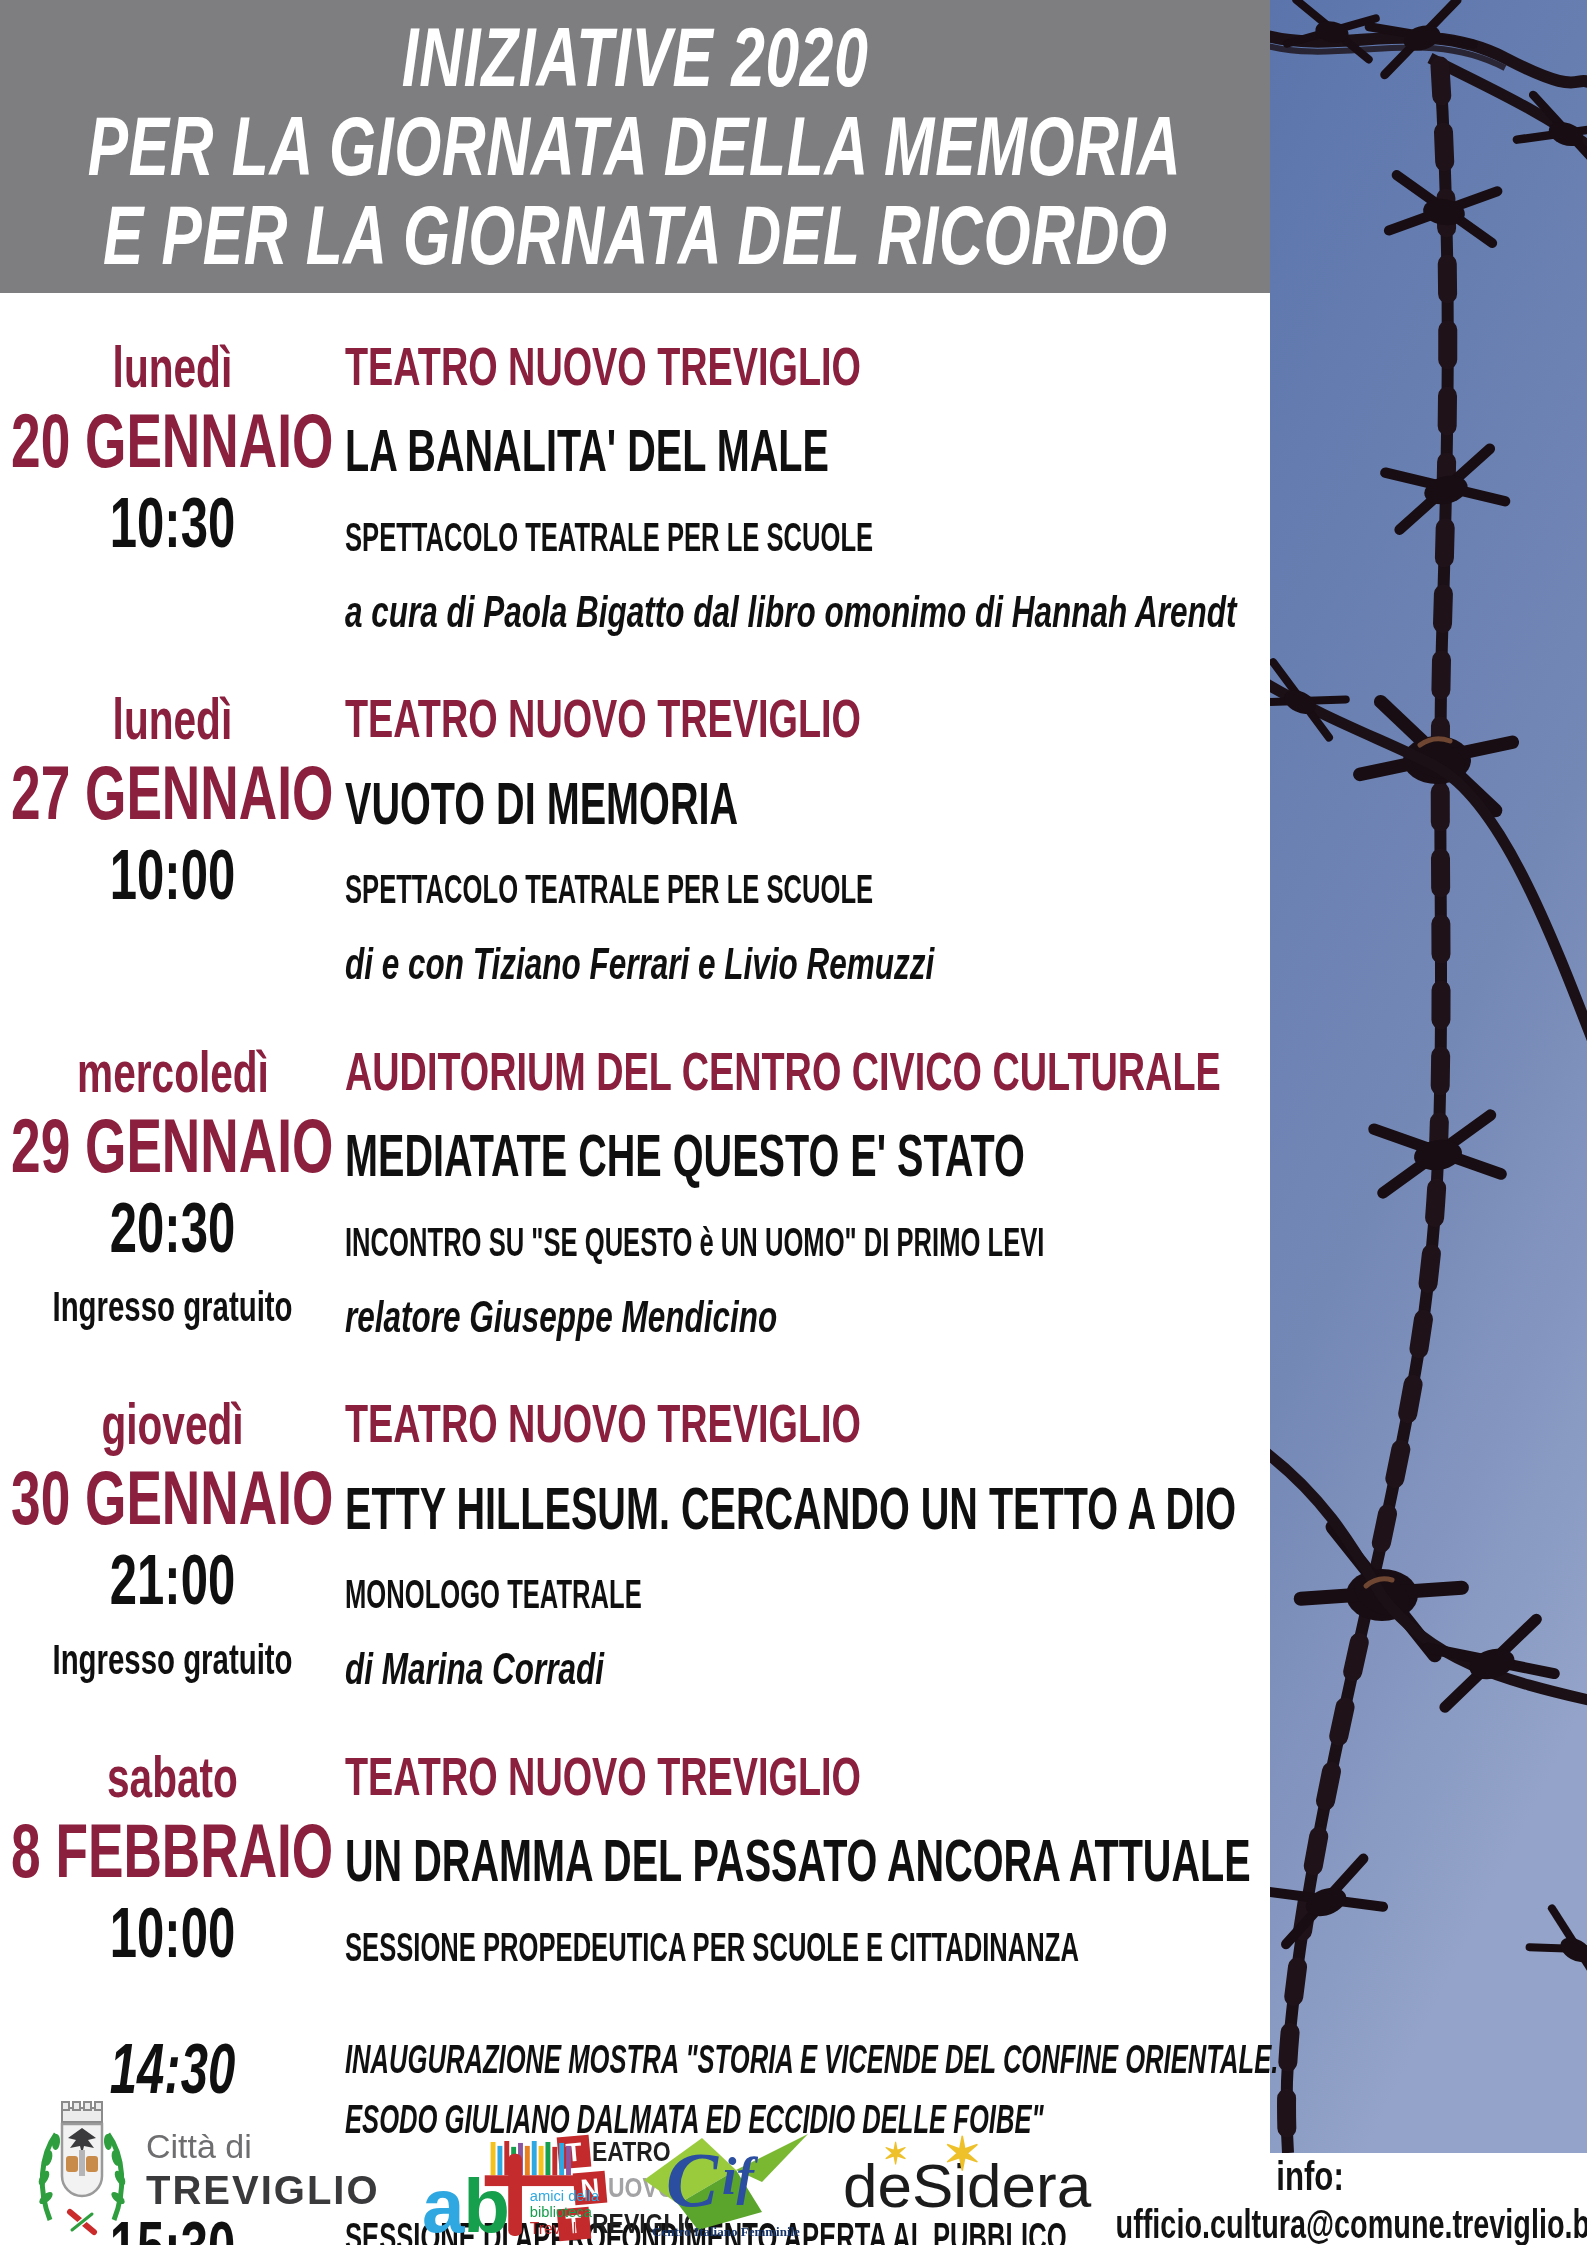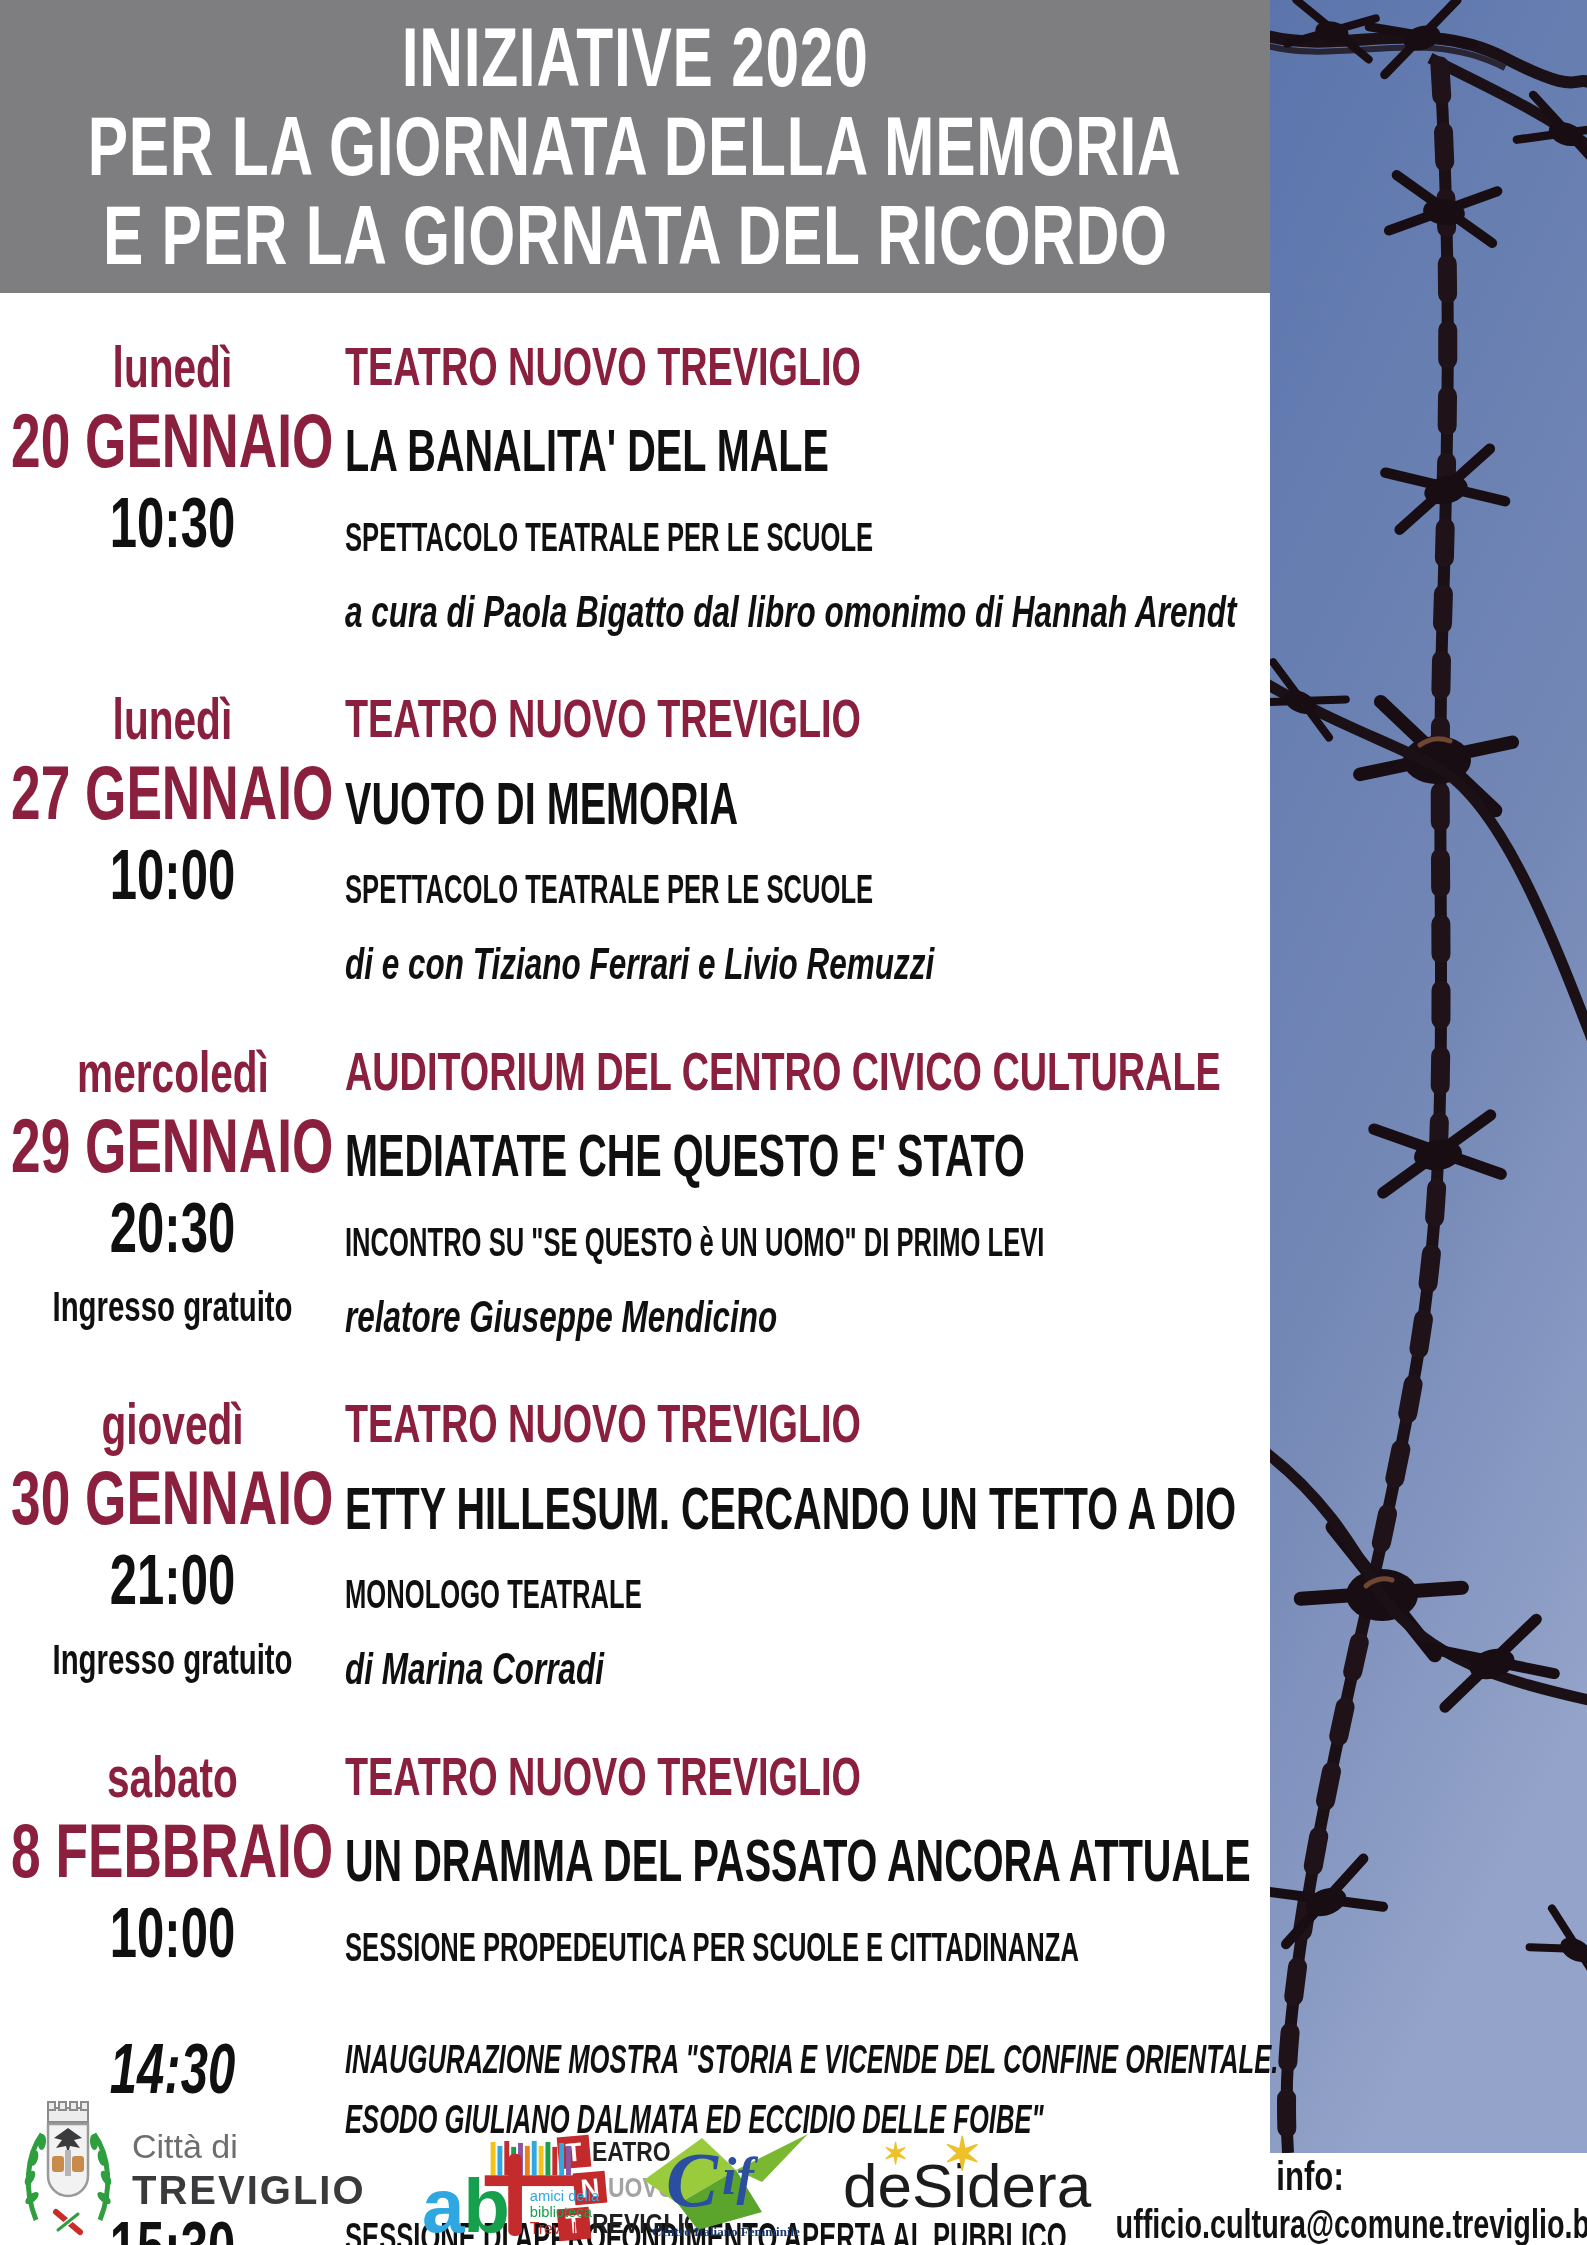--- a/index.html
+++ b/index.html
@@ -7,21 +7,21 @@
   .poster{
     position:relative;width:1587px;height:2245px;overflow:hidden;background:#ffffff;
     font-family:"Liberation Sans",sans-serif;color:#121212;
   }
   
   .photo{position:absolute;left:1270px;top:0;width:317px;height:2153px;}
   .photo svg{display:block;width:100%;height:100%;}
   
   .banner{
     position:absolute;left:0;top:0;width:1270px;height:293px;background:#7e7e80;
-    display:flex;flex-direction:column;justify-content:center;align-items:center;
+    display:flex;flex-direction:column;justify-content:center;align-items:center;font-style:italic;
   }
   .tl{
     color:#ffffff;font-weight:bold;font-size:84px;line-height:89px;white-space:nowrap;
     transform:scaleX(0.72);transform-origin:50% 50%;letter-spacing:1px;
   }
   
   .sx{display:block;white-space:nowrap;transform:scaleX(0.70);}
   .sx.c{transform-origin:50% 50%;}
   .sx.l{transform-origin:0 50%;}
   .sx.n{transform:scaleX(0.64);}
@@ -41,21 +41,21 @@
   .detail{color:#101010;font-weight:bold;font-size:40px;line-height:1.5;}
   .credit{color:#101010;font-weight:bold;font-style:italic;font-size:45px;line-height:1.3;margin-top:16px;}
   .e5 .erow.rb{margin-top:52px;font-style:italic;}
   .e5 .erow.rc{margin-top:58px;}
   
   .info-block{position:absolute;left:1040px;top:2152px;width:540px;text-align:center;}
   .info-label{font-weight:bold;font-size:40px;line-height:1.2;transform:scaleX(0.78);transform-origin:50% 50%;white-space:nowrap;}
   .info-email{font-weight:bold;font-size:40px;line-height:1.2;transform:scaleX(0.72);transform-origin:50% 50%;white-space:nowrap;}
   
   .logo{position:absolute;}
-  .logo-treviglio{left:18px;top:2100px;display:flex;align-items:center;}
+  .logo-treviglio{left:32px;top:2100px;display:flex;align-items:center;}
   .crest-text{margin-left:14px;}
   .crest-l1{color:#6e6e70;font-size:34px;line-height:1.15;font-weight:normal;}
   .crest-l2{color:#3a3a3c;font-size:40px;line-height:1.15;font-weight:bold;letter-spacing:2px;}
   .logo-teatro{left:558px;top:2135px;}
   .trow{display:flex;align-items:center;height:34px;margin-bottom:2px;}
   .trow.r2{margin-left:16px;}
   .tsq{width:32px;height:32px;background:#c22a2b;color:#fff;font-weight:bold;font-size:26px;
        display:inline-flex;align-items:center;justify-content:center;transform:rotate(-5deg);flex:none;}
   .trest{font-weight:bold;font-size:27px;letter-spacing:0;color:#1f1f1f;margin-left:2px;transform:scaleX(0.85);transform-origin:0 50%;white-space:nowrap;}
   .trest.grey{color:#a3a3a5;}

